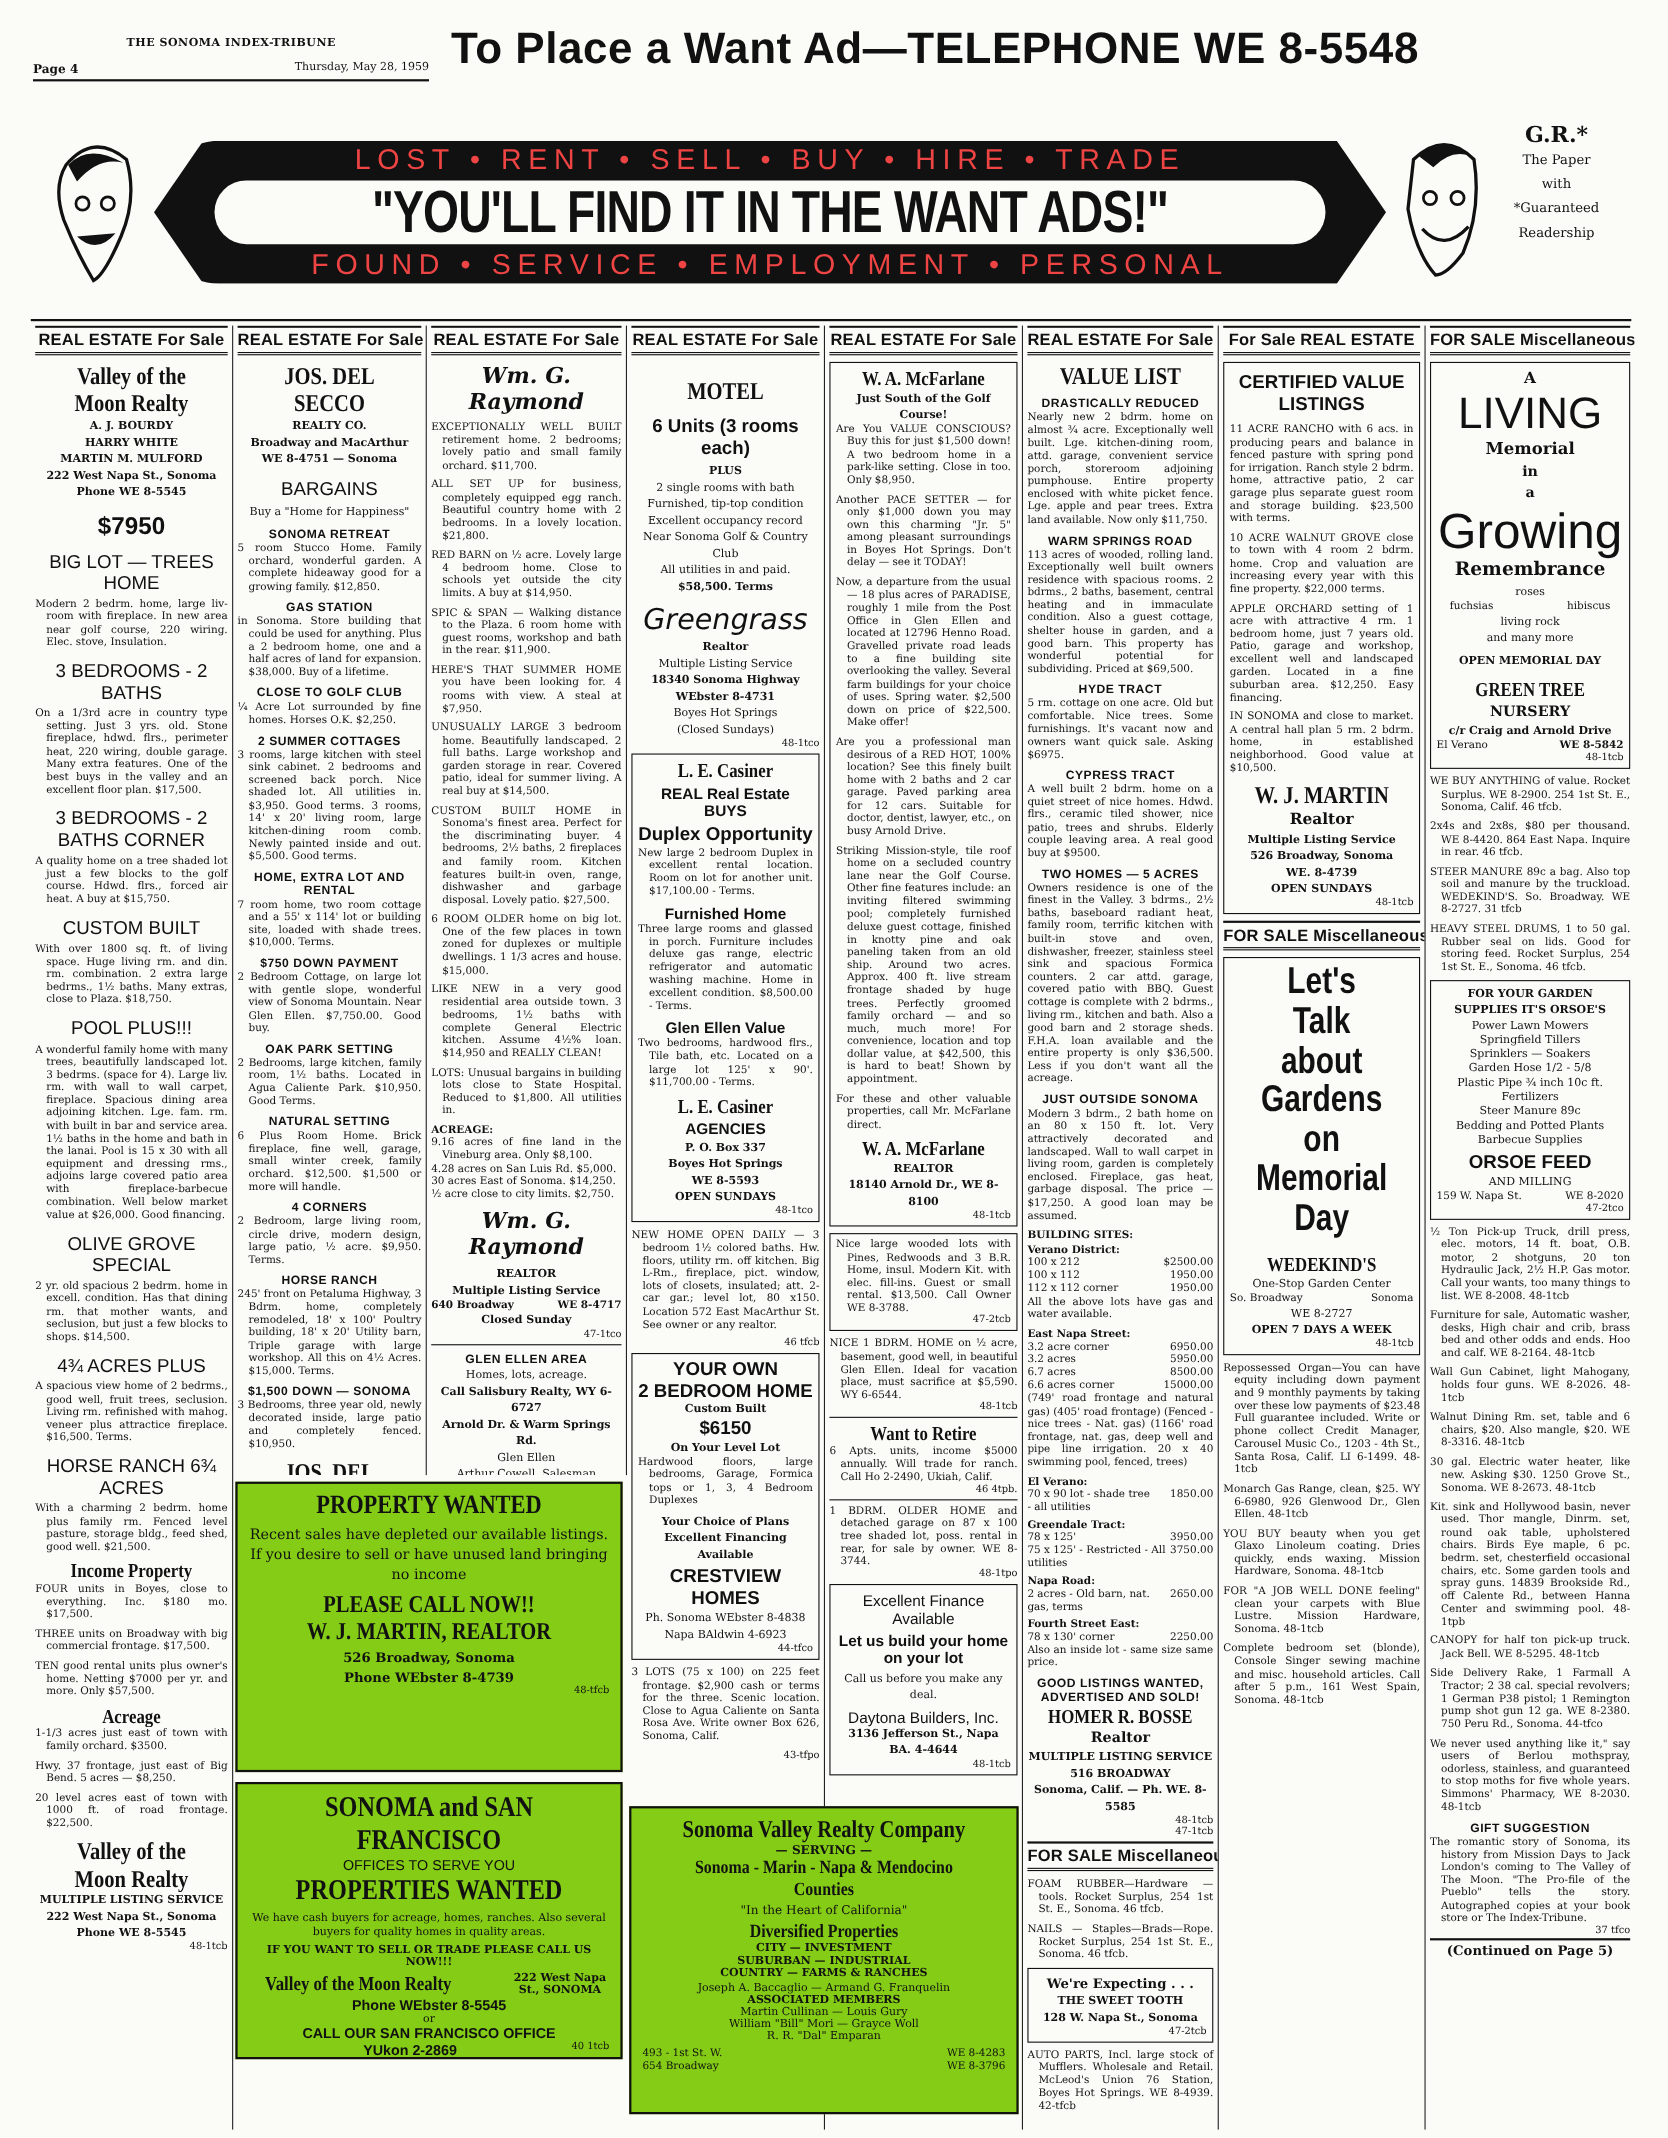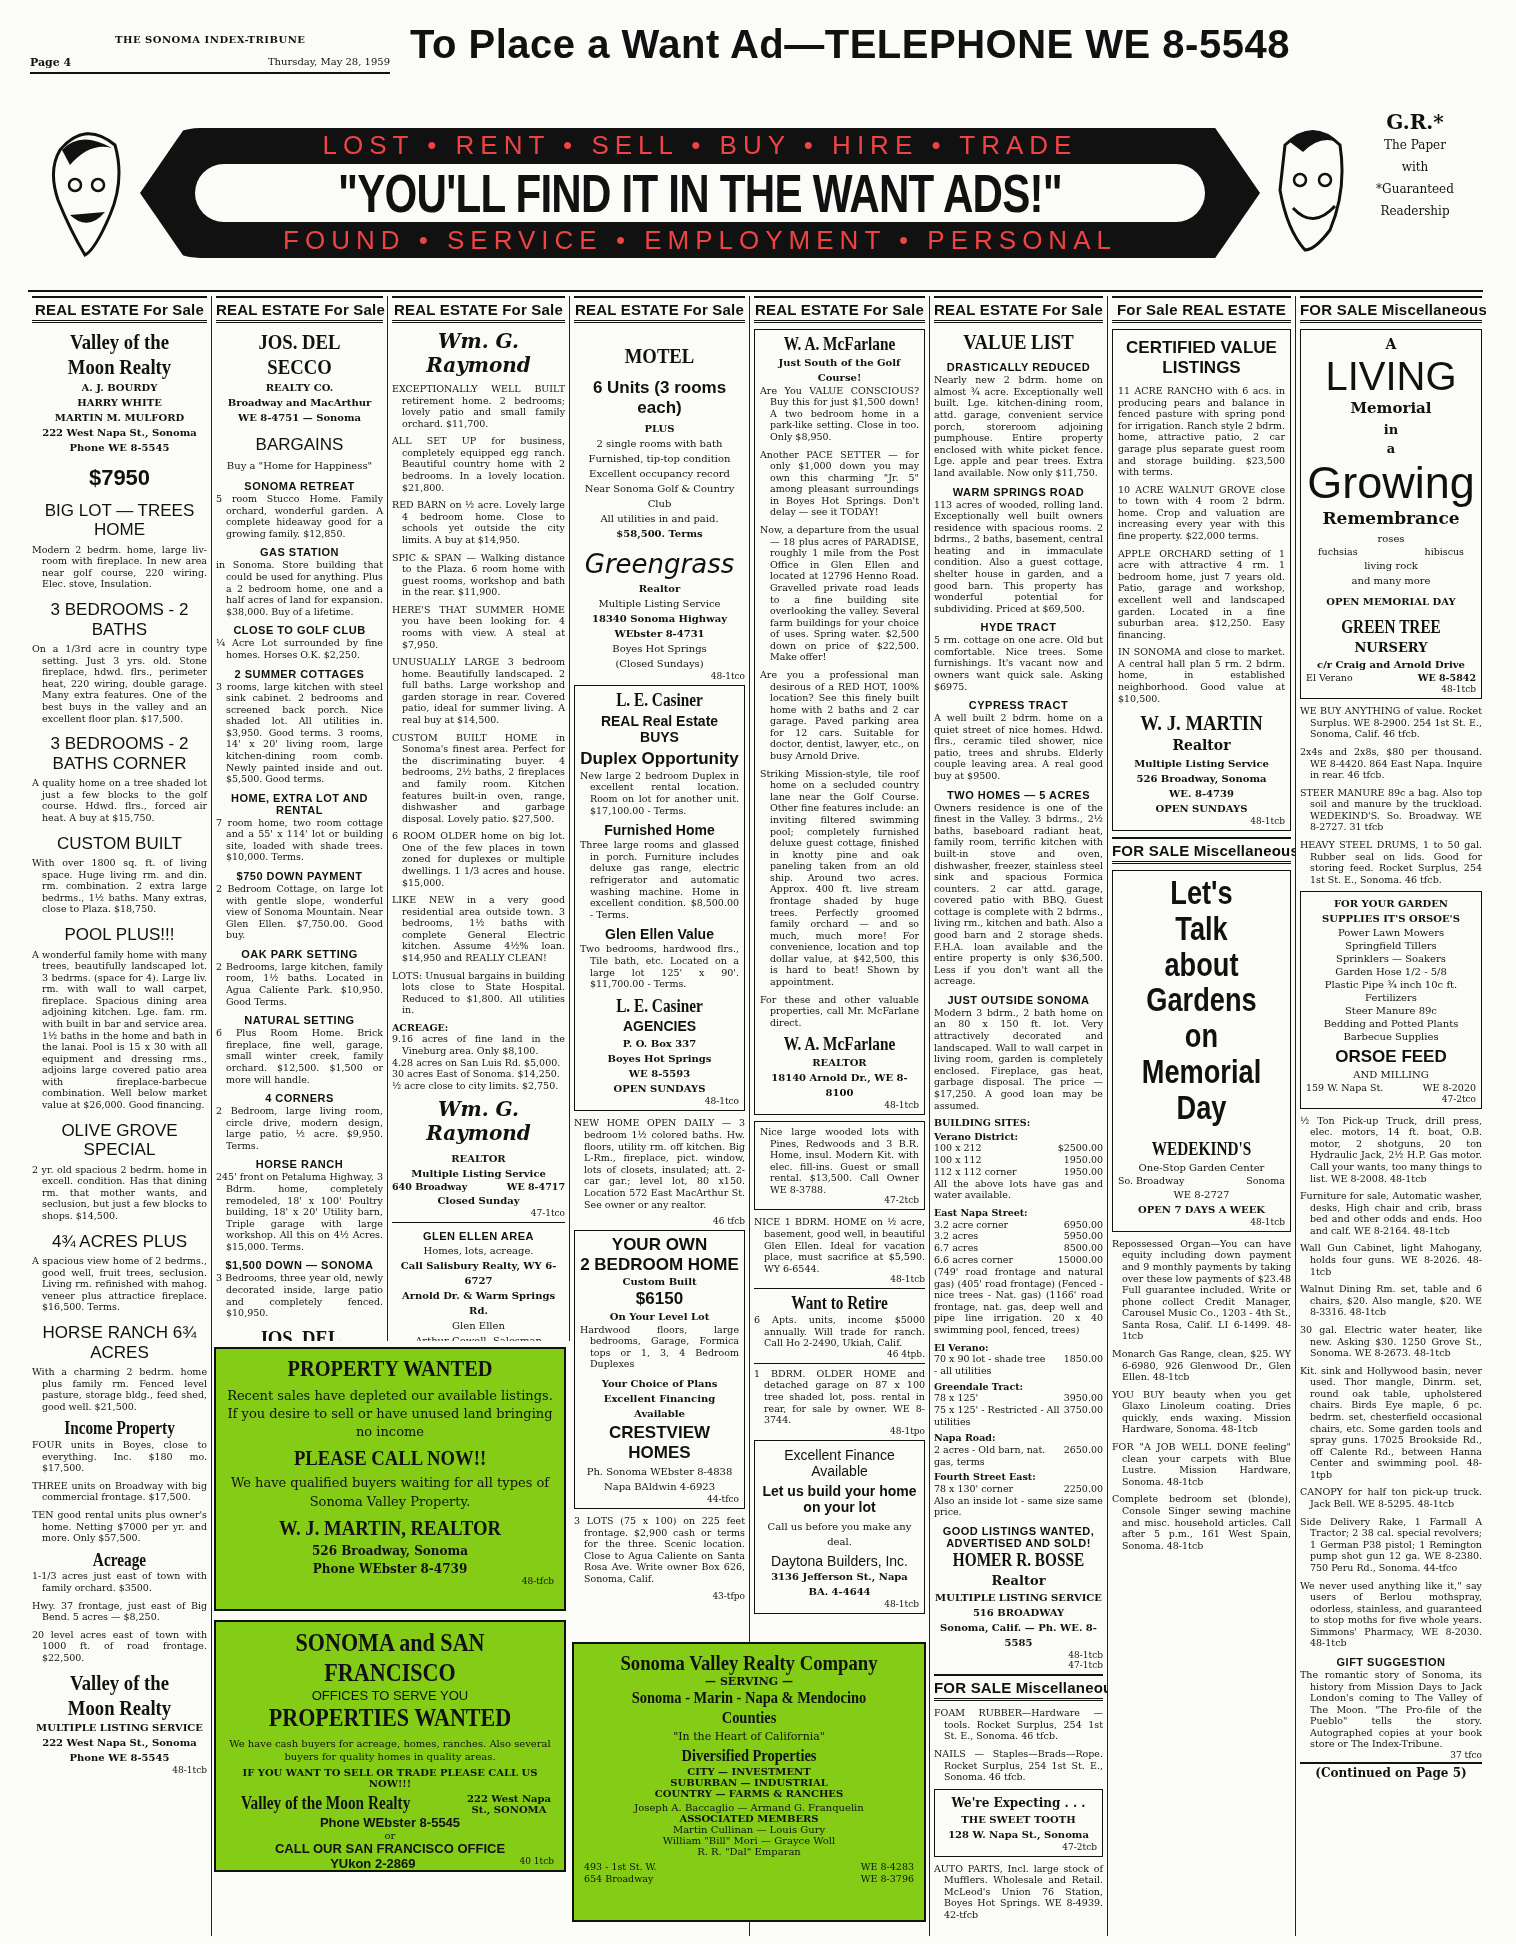--- a/index.html
+++ b/index.html
@@ -494,36 +494,35 @@
           <span>159 W. Napa St.</span>
           <span>WE 8-2020</span>
         </div>
       <div class="code">47-2tco</div>
     </div>
     <div class="p">½ Ton Pick-up Truck, drill press, elec. motors, 14 ft. boat, O.B. motor, 2 shotguns, 20 ton Hydraulic Jack, 2½ H.P. Gas motor. Call your wants, too many things to list. WE 8-2008. 48-1tcb</div>
     <div class="p">Furniture for sale, Automatic washer, desks, High chair and crib, brass bed and other odds and ends. Hoo and calf. WE 8-2164. 48-1tcb</div>
     <div class="p">Wall Gun Cabinet, light Mahogany, holds four guns. WE 8-2026. 48-1tcb</div>
     <div class="p">Walnut Dining Rm. set, table and 6 chairs, $20. Also mangle, $20. WE 8-3316. 48-1tcb</div>
     <div class="p">30 gal. Electric water heater, like new. Asking $30. 1250 Grove St., Sonoma. WE 8-2673. 48-1tcb</div>
-    <div class="p">Kit. sink and Hollywood basin, never used. Thor mangle, Dinrm. set, round oak table, upholstered chairs. Birds Eye maple, 6 pc. bedrm. set, chesterfield occasional chairs, etc. Some garden tools and spray guns. 17025 Brookside Rd., off Calente Rd., between Hanna Center and swimming pool. 48-1tpb</div>
+    <div class="p">Kit. sink and Hollywood basin, never used. Thor mangle, Dinrm. set, round oak table, upholstered chairs. Birds Eye maple, 6 pc. bedrm. set, chesterfield occasional chairs, etc. Some garden tools and spray guns. 14839 Brookside Rd., off Calente Rd., between Hanna Center and swimming pool. 48-1tpb</div>
     <div class="p">CANOPY for half ton pick-up truck. Jack Bell. WE 8-5295. 48-1tcb</div>
     <div class="p">Side Delivery Rake, 1 Farmall A Tractor; 2 38 cal. special revolvers; 1 German P38 pistol; 1 Remington pump shot gun 12 ga. WE 8-2380. 750 Peru Rd., Sonoma. 44-tfco</div>
     <div class="p">We never used anything like it," say users of Berlou mothspray, odorless, stainless, and guaranteed to stop moths for five whole years. Simmons' Pharmacy, WE 8-2030. 48-1tcb</div>
     <div class="hd-sm">GIFT SUGGESTION</div>
     <div class="p" style="margin-bottom:0;">The romantic story of Sonoma, its history from Mission Days to Jack London's coming to The Valley of The Moon. "The Pro-file of the Pueblo" tells the story. Autographed copies at your book store or The Index-Tribune.</div>
     <div class="code">37 tfco</div>
     <div class="ctr b" style="font-size:12px;border-top:2px solid #111;margin-top:2px;">(Continued on Page 5)</div>
   </div>
 </div>
 
 <div class="wide-box" style="left:214px;top:1347px;width:352px;height:264px;">
   <div class="firm" style="font-size:24px;">PROPERTY WANTED</div>
   <div style="font-size:13px;line-height:1.4;margin:4px 0;">Recent sales have depleted our available listings. If you desire to sell or have unused land bringing no income</div>
   <div class="firm" style="font-size:22px;">PLEASE CALL NOW!!</div>
-  <div style="font-size:13px;line-height:1.4;margin:4px 0;">We have qualified buyers waiting for all types of Sonoma Valley Property.</div>
   <div class="firm" style="font-size:22px;">W. J. MARTIN, REALTOR</div>
   <div style="font-size:12px;font-weight:bold;margin-top:4px;">526 Broadway, Sonoma</div>
   <div style="font-size:12px;font-weight:bold;margin-top:4px;">Phone WEbster 8-4739</div>
   <div class="code">48-tfcb</div>
 </div>
 
 <div class="wide-box" style="left:214px;top:1620px;width:352px;height:252px;">
   <div class="firm" style="font-size:26px;">SONOMA and SAN FRANCISCO</div>
   <div style="font-family:'Liberation Sans',sans-serif;font-size:13px;">OFFICES TO SERVE YOU</div>
   <div class="firm" style="font-size:26px;">PROPERTIES WANTED</div>

